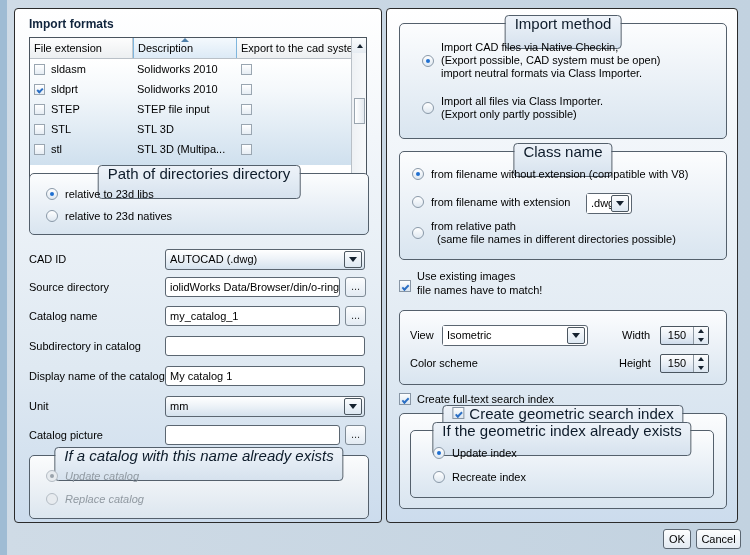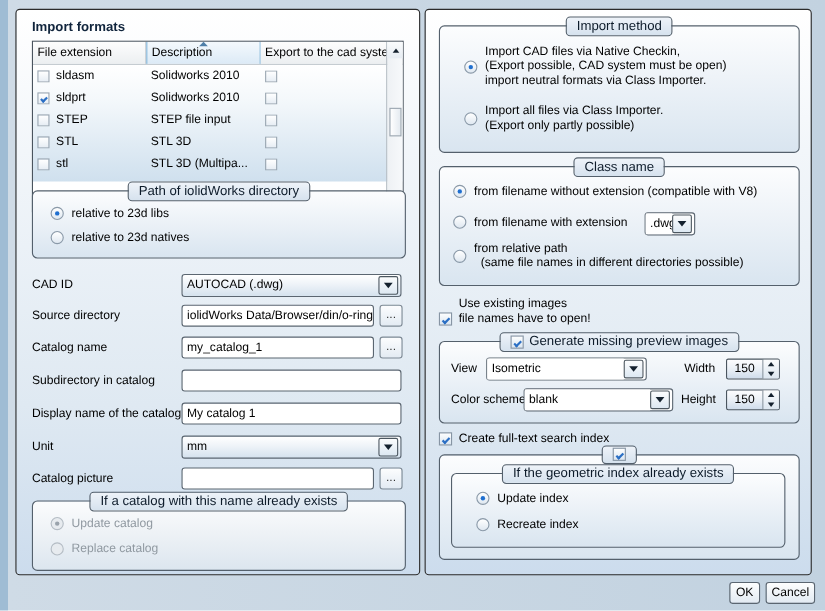--- a/index.html
+++ b/index.html
@@ -26,25 +26,25 @@
   }
 
   
   .group{
     position:absolute;
     border:1px solid #54606c;border-radius:5px;
     background:linear-gradient(to bottom,#fcfdfe 0%,#eef3f8 40%,#d9e5f0 100%);
   }
   .group-cap{
     position:absolute;top:-9px;left:50%;transform:translateX(-50%);
-    display:flex;align-items:center;gap:5px;
+    display:flex;align-items:flex-start;gap:5px;
     background:linear-gradient(to bottom,#eef3f9,#d6e2ee);
     border:1px solid #54606c;border-radius:4px;
-    padding:1px 9px 2px 9px;white-space:nowrap;
-    font-size:12px;line-height:13px;color:#0d1b2a;
+    padding:1px 9px 18px 9px;white-space:nowrap;
+    font-size:15px;line-height:13px;color:#0d1b2a;
   }
 
   
   .radio{
     width:12px;height:12px;border-radius:50%;flex:0 0 12px;
     background:linear-gradient(to bottom,#ffffff,#dfe8f1);
     border:1px solid #8a99a8;box-sizing:border-box;position:relative;
   }
   .radio.on::after{
     content:"";position:absolute;left:3px;top:3px;width:4px;height:4px;border-radius:50%;
@@ -60,21 +60,21 @@
   .cbox{
     width:12px;height:12px;flex:0 0 12px;box-sizing:border-box;
     background:linear-gradient(to bottom,#fdfefe,#dbe6f1);
     border:1px solid #8795a4;position:relative;
   }
   .cbox.on::after{
     content:"";position:absolute;left:2px;top:4px;width:5px;height:2px;
     border-left:2px solid #2b6fc4;border-bottom:2px solid #2b6fc4;
     transform:rotate(-45deg);
   }
-  .crow{display:flex;align-items:flex-end;gap:6px;position:absolute;}
+  .crow{display:flex;align-items:center;gap:6px;position:absolute;}
   .crow .lbl{line-height:12px;}
 
   
   .lab{position:absolute;line-height:14px;}
   .tinput{
     position:absolute;background:#fff;border:1px solid #5b6671;border-radius:3px;
     height:20px;line-height:18px;padding:0 4px;box-sizing:border-box;
     font-size:11px;white-space:nowrap;overflow:hidden;
   }
   .combo{
@@ -239,21 +239,21 @@
           </div>
         <div class="sb-thumb" style="top:60px;"></div>
         <div class="sb-btn" style="position:absolute;bottom:0;">
             <span class="tri-dn"></span>
           </div>
       </div>
     </div>
 
     <div class="group" style="left:14px;top:164px;width:338px;height:60px;">
       <div class="group-cap">
-        <span>Path of iolidWorks directory</span>
+        <span>Path of directories directory</span>
       </div>
       <div class="rrow" style="left:16px;top:14px;">
         <span class="radio on"></span>
         <span class="lbl">relative to 23d libs</span>
       </div>
       <div class="rrow" style="left:16px;top:36px;">
         <span class="radio"></span>
         <span class="lbl">relative to 23d natives</span>
       </div>
     </div>
@@ -285,21 +285,21 @@
       <span class="cval">mm</span>
       <span class="carw">
           <span class="tri-d"></span>
         </span>
     </div>
 
     <div class="lab" style="left:14px;top:419px;">Catalog picture</div>
     <div class="tinput" style="left:150px;top:416px;width:175px;"></div>
     <div class="ellip" style="left:330px;top:416px;">...</div>
 
-    <div class="group" style="left:14px;top:446px;width:338px;height:62px;background:linear-gradient(to bottom,#fbfcfd 0%,#eef2f6 45%,#dce6ef 100%);">
+    <div class="group" style="left:14px;top:446px;width:338px;height:62px;background:linear-gradient(to bottom,#fbfcfd 0%,#eef2f6 45%,#dce6ef 100%);font-style:italic;">
       <div class="group-cap">
         <span>If a catalog with this name already exists</span>
       </div>
       <div class="rrow dis" style="left:16px;top:14px;">
         <span class="radio dis on"></span>
         <span class="lbl">Update catalog</span>
       </div>
       <div class="rrow dis" style="left:16px;top:37px;">
         <span class="radio dis"></span>
         <span class="lbl">Replace catalog</span>
@@ -354,69 +354,60 @@
           <span style="display:block">from relative path</span>
           <span style="display:block;padding-left:6px;">(same file names in different directories possible)</span>
         </span>
       </div>
     </div>
 
     <div class="crow" style="left:12px;top:261px;">
       <span class="cbox on" style="margin-top:6px;"></span>
       <span class="lbl">
         <span style="display:block">Use existing images</span>
-        <span style="display:block;margin-top:2px;">file names have to open!</span>
+        <span style="display:block;margin-top:2px;">file names have to match!</span>
       </span>
     </div>
 
     <div class="group" style="left:12px;top:301px;width:326px;height:73px;">
-      <div class="group-cap">
-        <span class="cbox on"></span>
-        <span>Generate missing preview images</span>
-      </div>
       <div class="lab" style="left:10px;top:17px;">View</div>
       <div class="combo white" style="left:42px;top:14px;width:146px;">
         <span class="cval">Isometric</span>
         <span class="carw">
             <span class="tri-d"></span>
           </span>
       </div>
       <div class="lab" style="left:222px;top:17px;">Width</div>
       <div class="spin" style="left:260px;top:15px;">
         <span class="sval">150</span>
         <span class="sbtns">
           <span class="tri-u"></span>
             <span class="tri-dn"></span>
         </span>
       </div>
       <div class="lab" style="left:10px;top:45px;">Color scheme</div>
-      <div class="combo white" style="left:76px;top:42px;width:136px;">
-        <span class="cval">blank</span>
-        <span class="carw">
-            <span class="tri-d"></span>
-          </span>
-      </div>
       <div class="lab" style="left:219px;top:45px;">Height</div>
       <div class="spin" style="left:260px;top:43px;">
         <span class="sval">150</span>
         <span class="sbtns">
           <span class="tri-u"></span>
             <span class="tri-dn"></span>
         </span>
       </div>
     </div>
 
     <div class="crow" style="left:12px;top:384px;">
       <span class="cbox on"></span>
       <span class="lbl">Create full-text search index</span>
     </div>
 
     <div class="group" style="left:12px;top:404px;width:326px;height:94px;">
       <div class="group-cap">
         <span class="cbox on"></span>
+        <span>Create geometric search index</span>
       </div>
       <div class="group" style="left:10px;top:16px;width:302px;height:66px;">
         <div class="group-cap">
           <span>If the geometric index already exists</span>
         </div>
         <div class="rrow" style="left:22px;top:16px;">
           <span class="radio on"></span>
           <span class="lbl">Update index</span>
         </div>
         <div class="rrow" style="left:22px;top:40px;">

